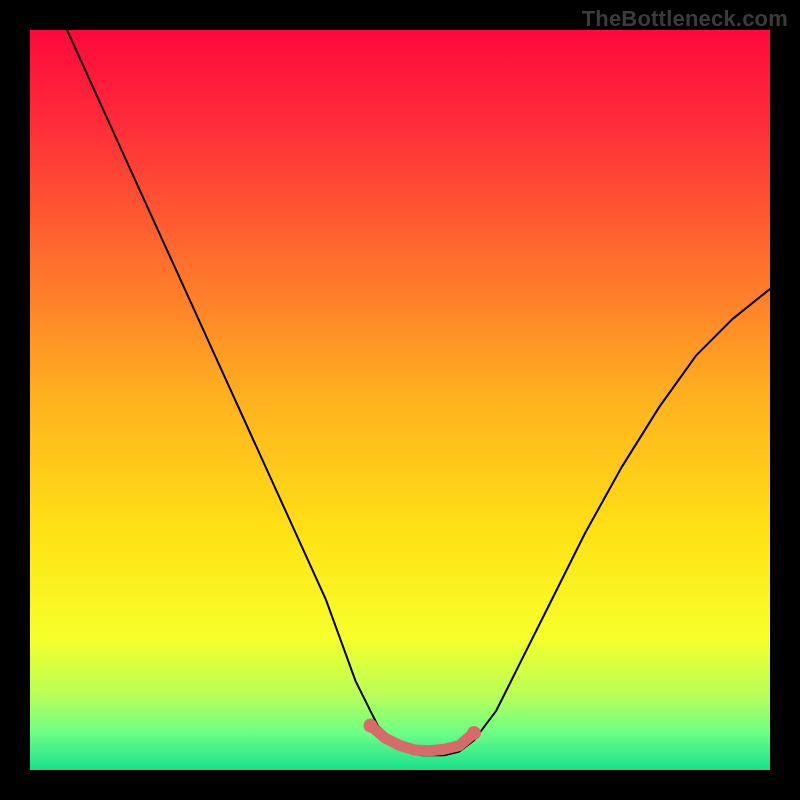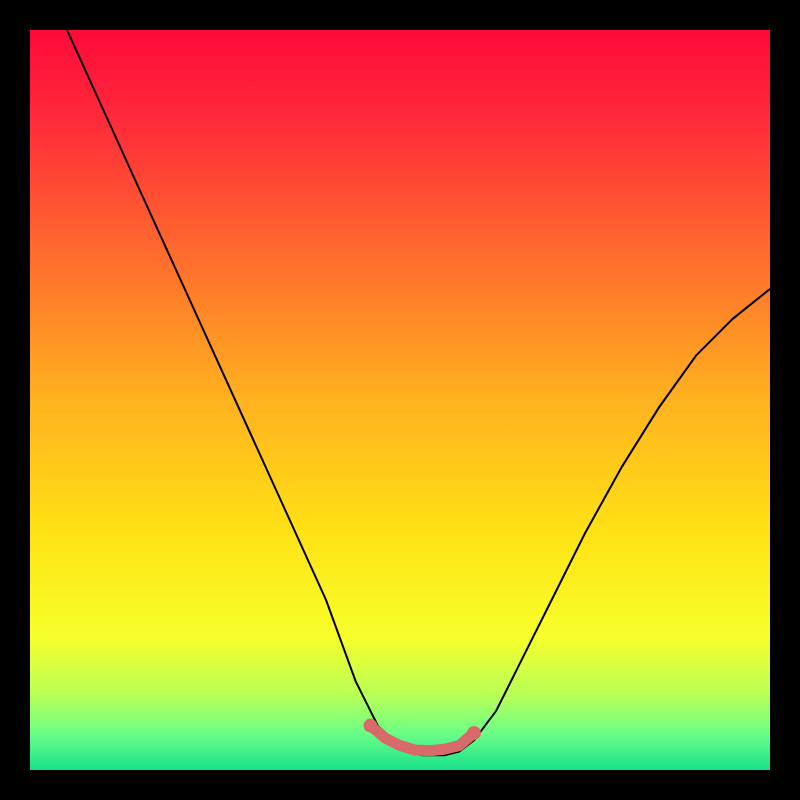--- a/index.html
+++ b/index.html
@@ -30,20 +30,21 @@
   svg {
     position: absolute;
     top: 0;
     left: 0;
   }
 </style>
 </head>
 <body>
 
 <div class="container">
+  <div class="watermark">TheBottleneck.com</div>
   <svg id="chart-svg" width="800" height="800" viewBox="0 0 800 800">
       <defs>
         <linearGradient id="bg-grad" x1="0" y1="0" x2="0" y2="1">
           <stop offset="0%" stop-color="#ff0a3a"></stop>
           <stop offset="12%" stop-color="#ff2a3a"></stop>
           <stop offset="30%" stop-color="#ff6a2e"></stop>
           <stop offset="50%" stop-color="#ffb21f"></stop>
           <stop offset="68%" stop-color="#ffe215"></stop>
           <stop offset="82%" stop-color="#f7ff2a"></stop>
           <stop offset="90%" stop-color="#b7ff58"></stop>

